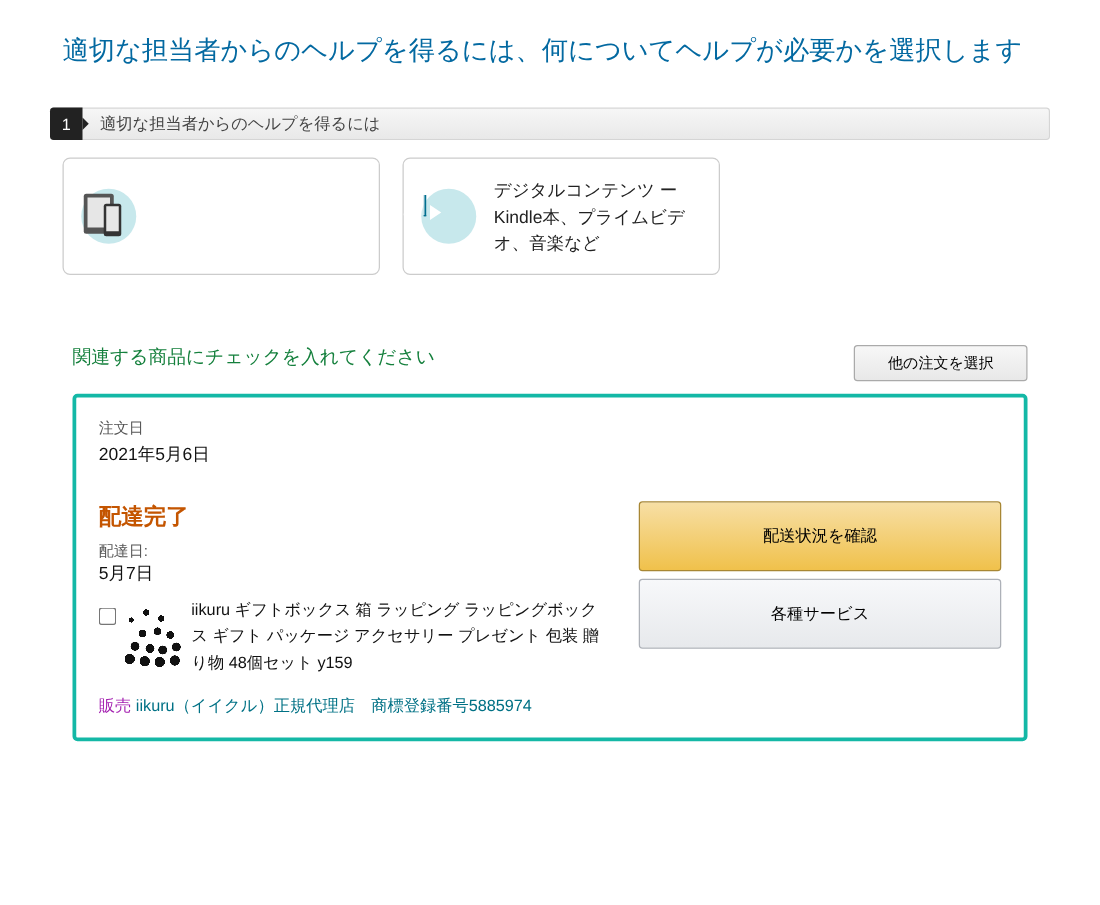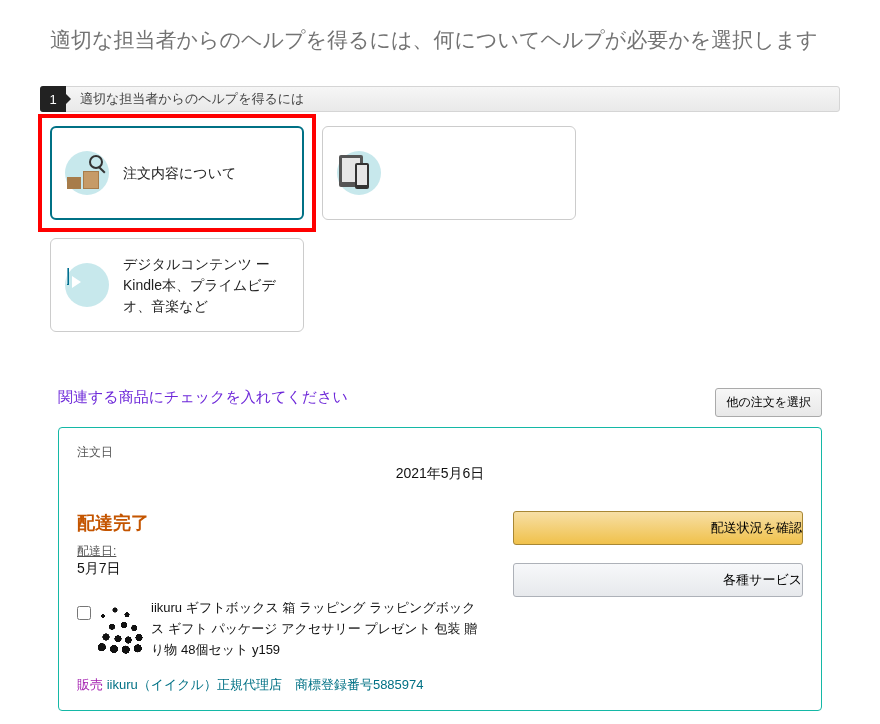--- a/index.html
+++ b/index.html
@@ -7,21 +7,21 @@
       font-family: "Hiragino Kaku Gothic ProN", "メイリオ", Meiryo, sans-serif;
       background: #fff;
       width: 880px;
       font-size: 14px;
       color: #111;
     }
     .container { padding: 20px 40px; }
 
     
     .page-heading {
-      color: #737373;
+      color: #0369a1;
       font-size: 21px;
       font-weight: 400;
       margin: 6px 10px 32px 10px;
     }
 
     
     .step-bar {
       display: flex;
       align-items: center;
       background: linear-gradient(#f6f6f6, #e9e9e9);
@@ -277,72 +277,71 @@
     }
 
     
     .section-header {
       display: flex;
       justify-content: space-between;
       align-items: flex-start;
       margin: 56px 18px 0 18px;
     }
     .section-title {
-      color: #6d28d9;
+      color: #15803d;
       font-size: 15px;
       font-weight: 400;
     }
     .pill-button {
       background: linear-gradient(#f7f7f7, #e8e8e8);
       border: 1px solid #aaa;
       border-radius: 3px;
       color: #000;
       font-size: 12px;
-      padding: 5px 10px;
+      padding: 5px 26px;
       cursor: pointer;
     }
 
     .order-box {
       margin: 10px 18px 0 18px;
-      border: 1px solid #14b8a6;
+      border: 3px solid #14b8a6;
       border-radius: 4px;
       padding: 16px 18px;
     }
     .order-date-label {
       font-size: 12px;
       color: #555;
     }
     .order-date-value {
       font-size: 14px;
       margin-top: 4px;
-      text-align: center;
     }
 
     .order-body {
       display: flex;
       gap: 30px;
       margin-top: 28px;
       align-items: flex-start;
     }
     .order-left { flex: 1; }
     .order-right { width: 290px; }
 
     .delivery-status {
       color: #c45500;
       font-weight: 700;
       font-size: 18px;
       margin-bottom: 8px;
     }
-    .delivery-date-label { font-size: 12px; color: #555; text-decoration: underline; }
+    .delivery-date-label { font-size: 12px; color: #555; }
     .delivery-date-value { font-size: 14px; margin-top: 0px; font-weight: 400; }
 
     .product-row {
       display: flex;
       align-items: flex-start;
-      margin-top: 20px;
+      margin-top: 10px;
     }
     .product-row input[type=checkbox] {
       width: 14px;
       height: 14px;
       margin-top: 8px;
     }
     .product-thumb {
       width: 60px;
       height: 60px;
       position: relative;
@@ -378,24 +377,24 @@
       font-size: 13px;
     }
     .seller-prefix { color: #a21caf; }
     .seller-link { color: #007185; text-decoration: none; }
 
     .action-button {
       display: block;
       width: 100%;
       border: 1px solid #adb1b8;
       border-radius: 3px;
-      padding: 7px 0;
+      padding: 18px 0;
       font-size: 13px;
-      text-align: right;
-      margin-bottom: 18px;
+      text-align: center;
+      margin-bottom: 6px;
       cursor: pointer;
     }
     .action-button.primary {
       background: linear-gradient(#f7dfa5, #f0c14b);
       border-color: #a88734;
     }
     .action-button.secondary {
       background: linear-gradient(#f7f8fa, #e7e9ec);
     }
   </style>
@@ -405,38 +404,20 @@
 <div class="container">
   <h1 class="page-heading">適切な担当者からのヘルプを得るには、何についてヘルプが必要かを選択します</h1>
 
   <div class="step-bar">
     <div class="step-number">1</div>
     <div class="step-title">適切な担当者からのヘルプを得るには</div>
   </div>
 
   <div class="cards-row">
 
-    <div class="card-slot">
-      <div class="highlight-frame">
-        <div class="card selected">
-          <div class="card-icon-wrap">
-            <span class="circle-bg"></span>
-            <span class="ico-order">
-              <span class="box1"></span>
-                <span class="box2"></span>
-              <span class="mag">
-                  <span class="ring"></span>
-                  <span class="handle"></span>
-                </span>
-            </span>
-          </div>
-          <div class="card-label">注文内容について</div>
-        </div>
-      </div>
-    </div>
 
     <div class="card-slot">
       <div class="card">
         <div class="card-icon-wrap">
           <span class="circle-bg"></span>
           <span class="ico-device">
               <span class="tablet"></span>
               <span class="phone"></span>
             </span>
         </div>

